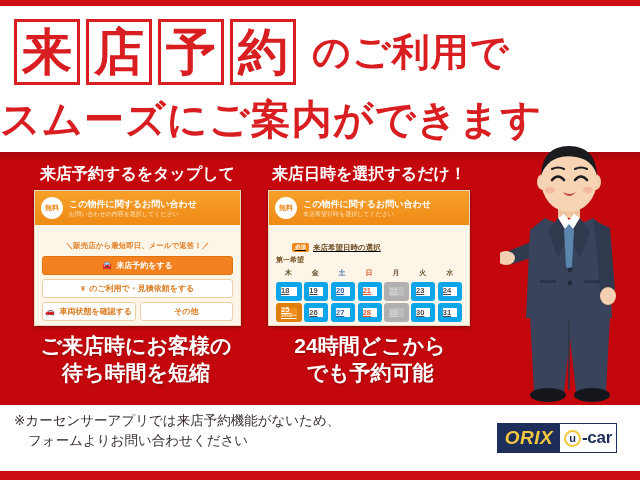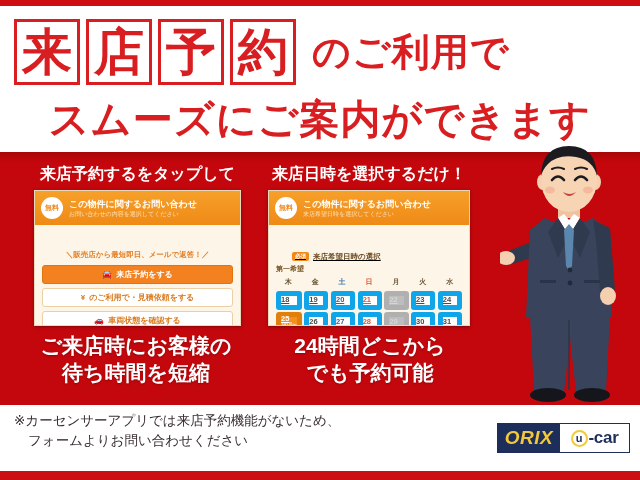--- a/index.html
+++ b/index.html
@@ -22,21 +22,21 @@
     width:66px;height:66px;margin-right:6px;
     border:3px solid #d81e20;box-sizing:border-box;
     display:flex;align-items:center;justify-content:center;
     color:#d81e20;font-size:50px;font-weight:bold;line-height:1;
   }
   .hl-tail{
     margin-left:10px;color:#d81e20;font-size:38px;font-weight:bold;
     letter-spacing:1px;white-space:nowrap;
   }
   .hl-row2{
-    position:absolute;left:0;top:86px;width:640px;text-align:center;
+    position:absolute;left:0;top:86px;width:640px;text-align:left;
     color:#d81e20;font-size:40px;font-weight:bold;letter-spacing:1px;white-space:nowrap;
   }
 
   
   .redbody{
     position:absolute;left:0;top:152px;width:640px;height:253px;
     background:#c3070c;
     background-image:linear-gradient(180deg,#a8060a 0px,#c3070c 10px,#c3070c 100%);
     overflow:hidden;
   }
@@ -63,21 +63,21 @@
   }
   .free-badge{
     width:22px;height:22px;border-radius:50%;background:#fff;
     color:#f0881a;font-size:7px;font-weight:bold;
     display:flex;align-items:center;justify-content:center;flex:0 0 auto;margin-right:6px;
   }
   .head-txt{flex:1;min-width:0;}
   .head-main{color:#fff;font-size:9px;font-weight:bold;line-height:11px;white-space:nowrap;}
   .head-sub{color:#ffe7c6;font-size:6px;line-height:8px;white-space:nowrap;opacity:.92;}
 
-  .mock-body{padding:23px 7px 6px;}
+  .mock-body{padding:14px 7px 6px;}
 
   .promo-line{
     text-align:center;color:#e2802a;font-size:7.5px;font-weight:bold;
     margin:2px 0 5px;white-space:nowrap;
   }
 
   .btn{
     display:flex;align-items:center;justify-content:center;
     height:19px;border-radius:3px;font-size:8px;font-weight:bold;
     margin-bottom:4px;white-space:nowrap;box-sizing:border-box;
@@ -130,21 +130,21 @@
 
   
   .footer{position:absolute;left:0;top:405px;width:640px;height:66px;background:#fff;}
   .notes{
     position:absolute;left:14px;top:6px;width:470px;
     color:#3a2f2f;font-size:13.5px;line-height:20px;white-space:nowrap;
   }
   .note-indent{padding-left:14px;}
 
   .logo{
-    position:absolute;left:497px;top:423px;width:133px;height:30px;
+    position:absolute;left:497px;top:423px;width:120px;height:30px;
     display:flex;border:1px solid #1d2e5a;box-sizing:border-box;background:#fff;
   }
   .logo-orix{
     flex:0 0 62px;background:#1d2e5a;color:#f2c83c;
     font-size:19px;font-weight:bold;letter-spacing:.5px;
     display:flex;align-items:center;justify-content:center;font-style:italic;
   }
   .logo-ucar{
     flex:1;background:#fff;display:flex;align-items:center;justify-content:center;
     color:#1d2e5a;font-size:17px;font-weight:bold;letter-spacing:-.3px;
@@ -196,20 +196,23 @@
 
         <div class="btn btn-outline">
           <span class="bi">¥</span>
           <span>のご利用で・見積依頼をする</span>
         </div>
 
         <div class="btn-row">
           <div class="btn btn-outline">
             <span class="bi">🚗</span>
             <span>車両状態を確認する</span>
+          </div>
+          <div class="btn btn-outline">
+            <span>その他</span>
           </div>
         </div>
       </div>
     </div>
 
     <div class="mock mock-right">
       <div class="mock-head">
         <div class="free-badge">無料</div>
         <div class="head-txt">
           <div class="head-main">この物件に関するお問い合わせ</div>

